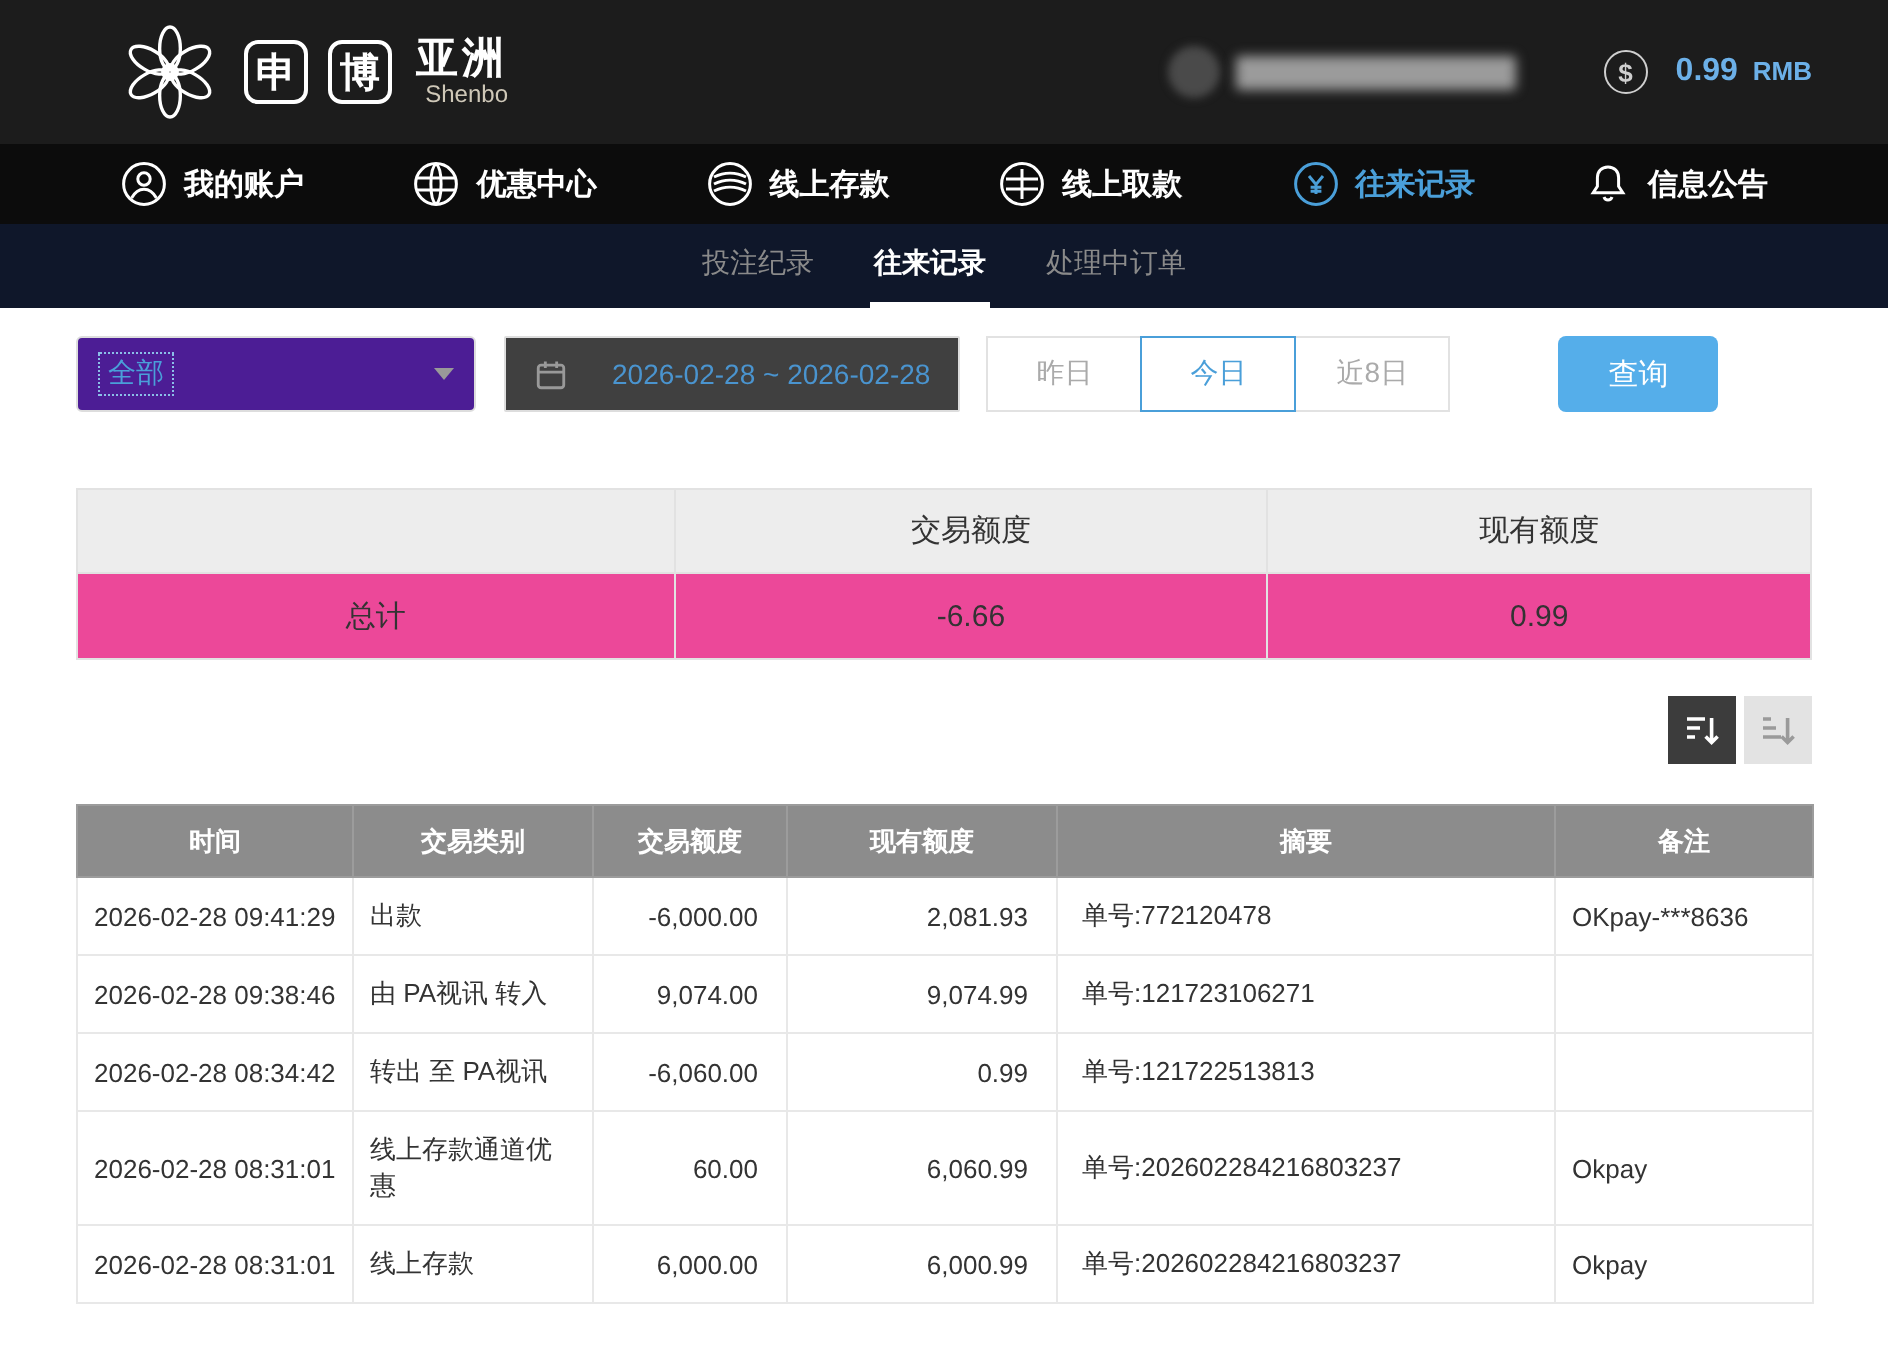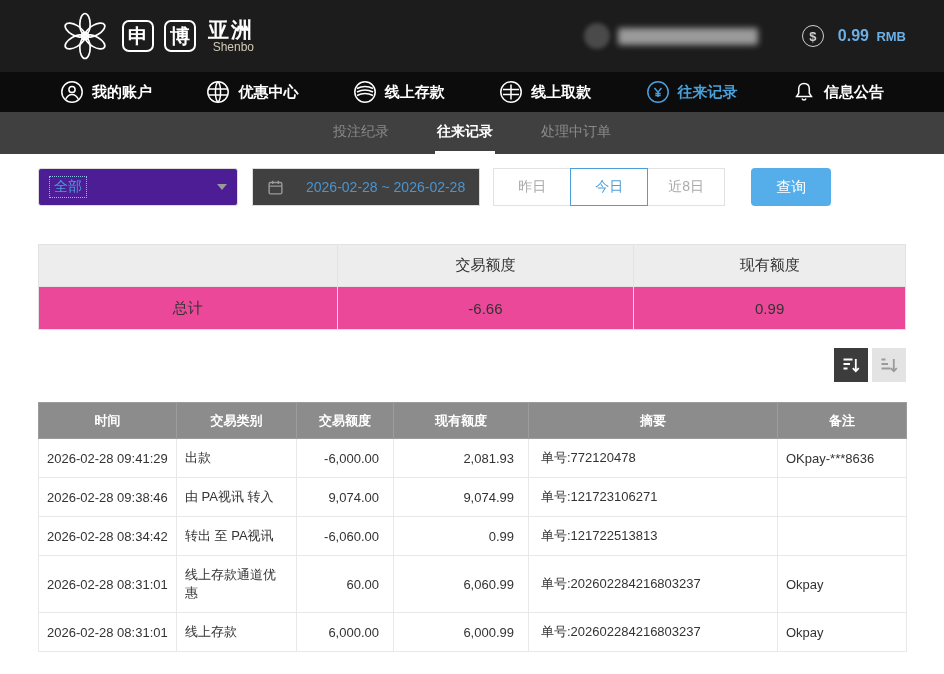--- a/index.html
+++ b/index.html
@@ -30,41 +30,41 @@
   .balance-cur{color:#6cb0e8;font-size:13px;font-weight:bold;margin-left:3px;}
 
   
   .mainnav{height:40px;background:#0c0c0c;display:flex;align-items:center;
     justify-content:space-between;padding:0 60px;}
   .nav-item{display:flex;align-items:center;gap:8px;color:#fff;font-size:15px;font-weight:bold;cursor:pointer;}
   .nav-item.active{color:var(--accent);}
   .nav-item svg{display:block;}
 
   
-  .subnav{height:42px;background:#404040;display:flex;align-items:stretch;justify-content:center;gap:44px;}
+  .subnav{height:42px;background:#0f172a;display:flex;align-items:stretch;justify-content:center;gap:26px;}
   .subtab{color:#8a8a8a;font-size:14px;display:flex;align-items:center;cursor:pointer;
     border-bottom:3px solid transparent;padding:0 2px;}
   .subtab.active{color:#fff;border-bottom-color:#fff;font-weight:bold;}
 
   
   .filters{display:flex;align-items:center;margin:14px 38px 0;}
   .select-box{width:200px;height:38px;border:1px solid #ddd;border-radius:3px;display:flex;
     align-items:center;justify-content:space-between;padding:0 10px;cursor:pointer;background:#4c1d95;}
   .select-value{color:var(--accent);font-size:14px;border:1px dotted #8bbfe8;padding:1px 4px;}
   .caret-down{width:0;height:0;border-left:5px solid transparent;border-right:5px solid transparent;
     border-top:6px solid #999;}
   .date-box{height:38px;border:1px solid #ddd;border-radius:1px;display:flex;align-items:center;
     gap:22px;padding:0 14px;margin-left:14px;background:#404040;cursor:pointer;}
   .date-text{color:#4a94cf;font-size:14px;}
   .quick-group{display:flex;margin-left:14px;}
   .quick-btn{width:78px;height:38px;background:#fff;border:1px solid #e2e2e2;color:#aaa;
     font-size:14px;cursor:pointer;margin-left:-1px;}
   .quick-btn.active{color:var(--accent);border-color:var(--accent);position:relative;z-index:1;}
   .search-btn{width:80px;height:38px;background:var(--btn);color:#fff;border:none;border-radius:4px;
-    font-size:15px;margin-left:26px;cursor:pointer;}
+    font-size:15px;margin-left:54px;cursor:pointer;}
 
   
   .summary{margin:38px 38px 0;width:868px;border-collapse:collapse;font-size:15px;}
   .summary th{background:#ededed;font-weight:normal;height:42px;border:1px solid #e2e2e2;color:#333;}
   .summary td{background:#ec4899;height:43px;border:1px solid #e2e2e2;text-align:center;color:#333;}
   .summary col.c1{width:299px;}.summary col.c2{width:297px;}.summary col.c3{width:272px;}
 
   
   .sort-row{display:flex;justify-content:flex-end;gap:4px;margin:18px 38px 0;}
   .sort-btn{width:34px;height:34px;border:none;display:flex;align-items:center;justify-content:center;cursor:pointer;}

